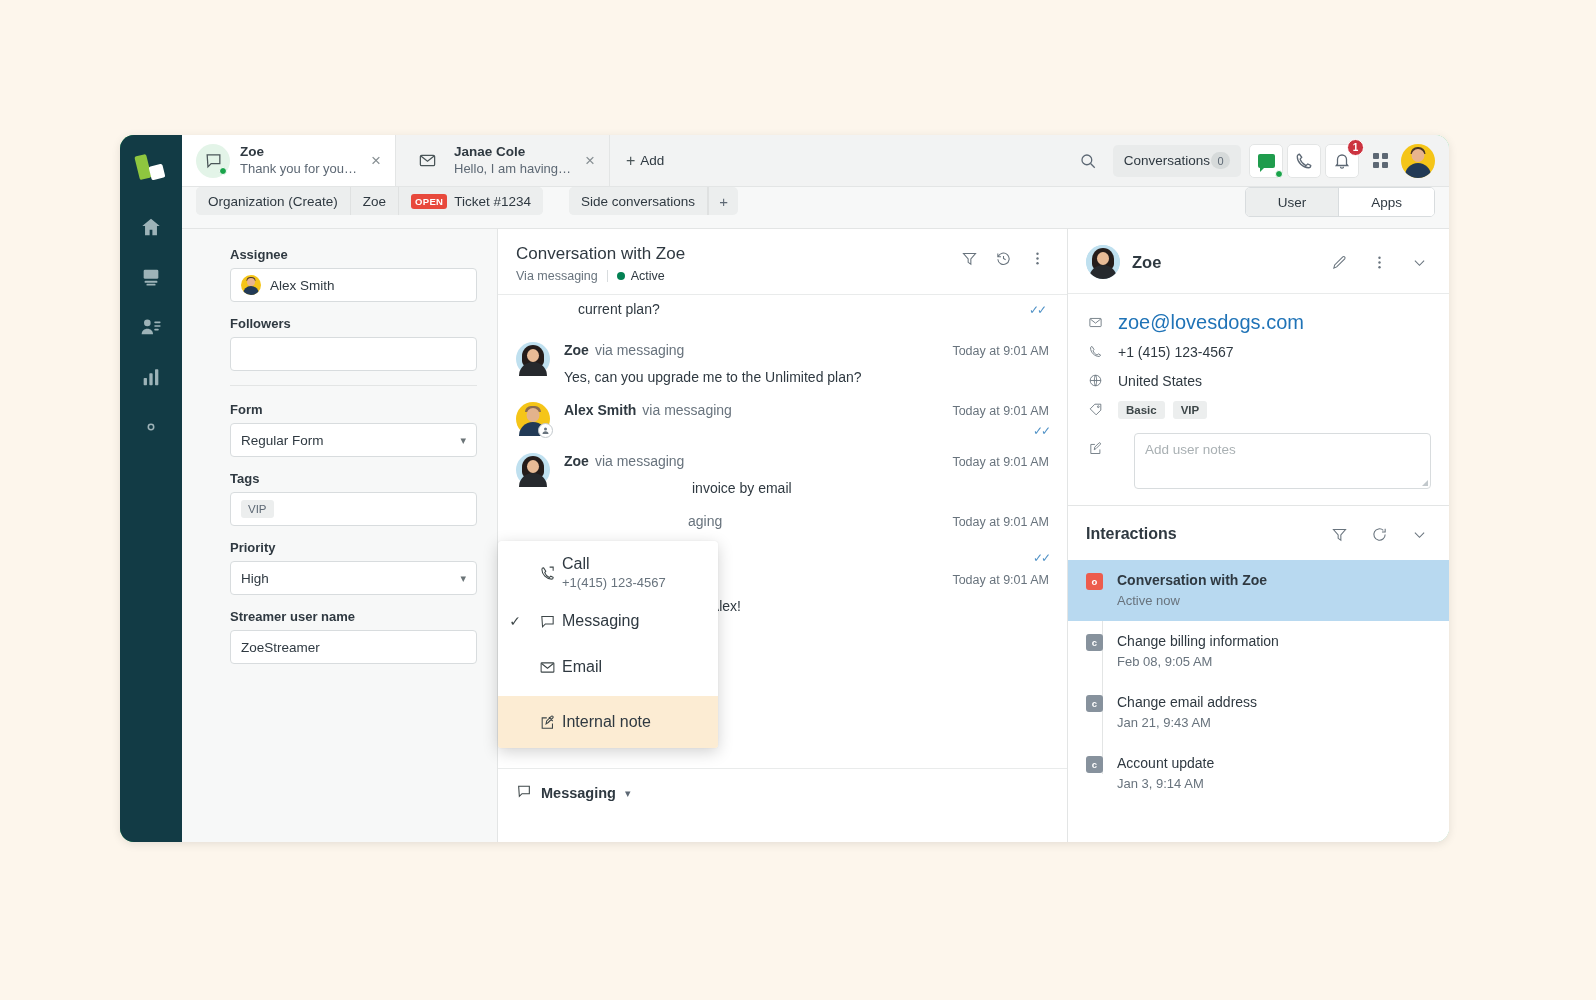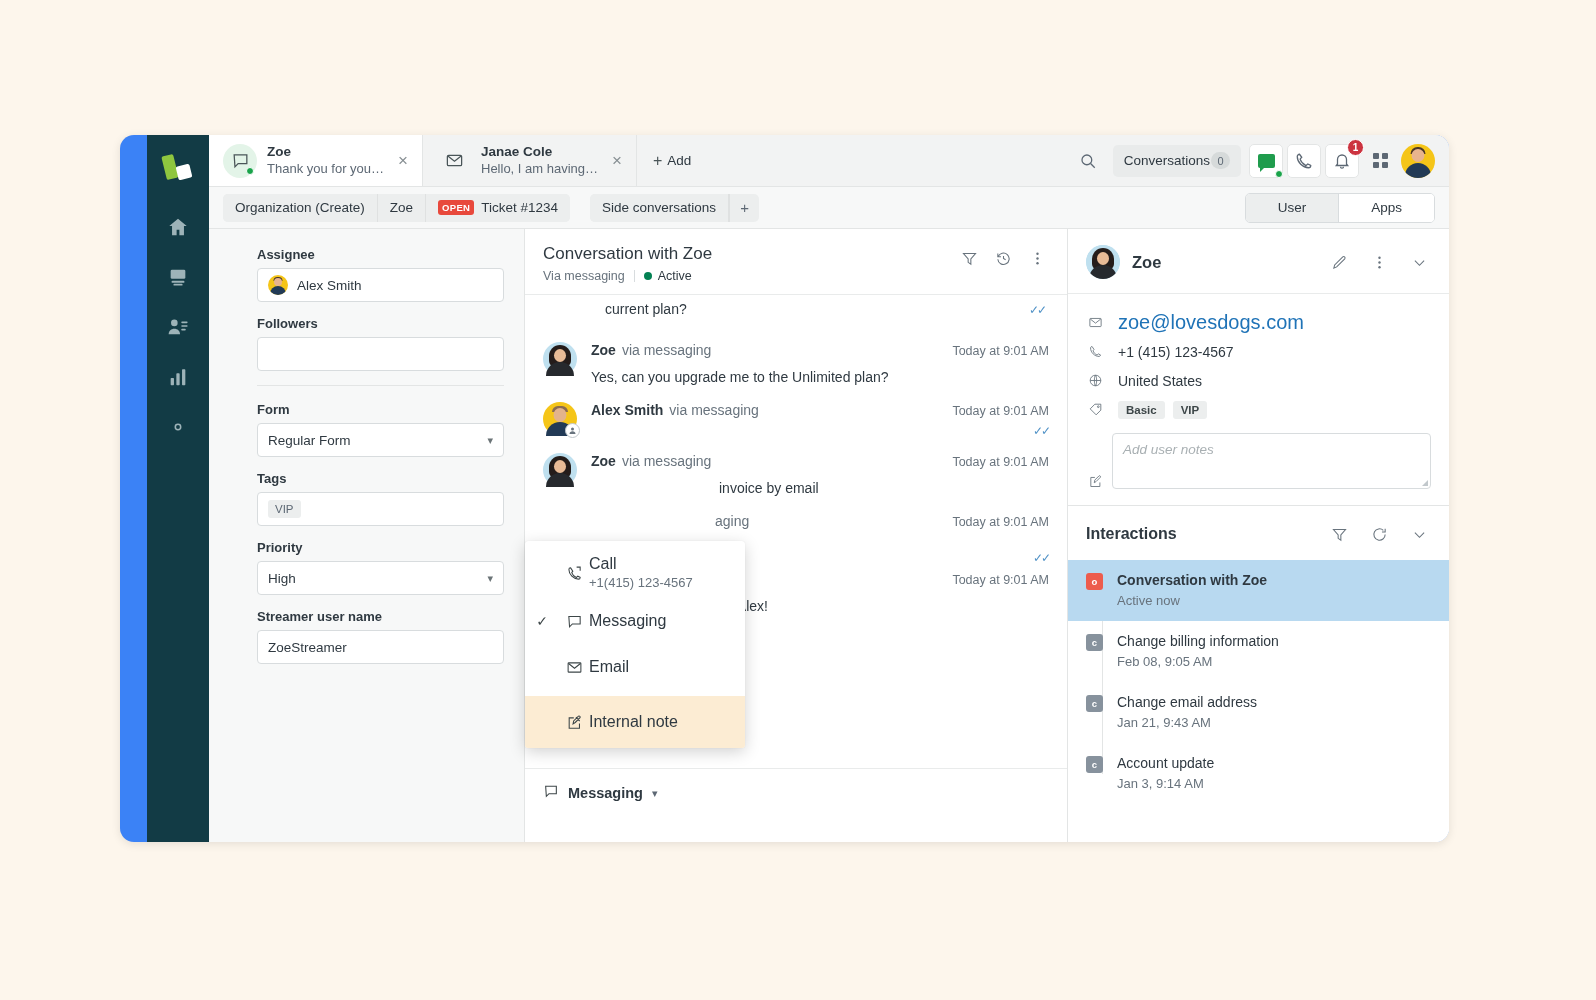--- a/index.html
+++ b/index.html
@@ -8,26 +8,25 @@
     font-family: "Liberation Sans", sans-serif;
     background: #fdf6ec;
     overflow: hidden;
   }
 
   
   .app-window {
     position: absolute;
     left: 120px; top: 135px;
     width: 1329px; height: 707px;
-    background: #3b82f6;
+    background: #22c55e;
     border-radius: 14px;
     box-shadow: 0 2px 10px rgba(0,0,0,0.10);
     overflow: hidden;
     display: flex;
-    padding-left: 27px;
   }
 
   
   .rail {
     width: 62px;
     background: #123b45;
     flex: 0 0 62px;
     display: flex;
     flex-direction: column;
     align-items: center;
@@ -129,23 +128,23 @@
   .av-head { position: absolute; left: 50%; top: 5px; transform: translateX(-50%);
      width: 13px; height: 13px; border-radius: 50%; background: #e8b48e; }
   .av-hair { position: absolute; left: 50%; top: 3px; transform: translateX(-50%);
      width: 15px; height: 7px; border-radius: 8px 8px 0 0; background: #4a3728; }
   .av-body { position: absolute; left: 50%; bottom: 0; transform: translateX(-50%);
      width: 26px; height: 15px; border-radius: 13px 13px 0 0; background: #223a56; }
 
   
   .bcrow {
     height: 42px; background: #f7f8f8;
-    display: flex; align-items: center;
+    display: flex; 
     border-bottom: 1px solid #e3e5e5;
-    padding: 0 14px; gap: 10px;
+    padding: 0 14px; gap: 16px;
   }
   .bc-group { display: flex; align-items: stretch; background: #eceeee; border-radius: 5px; overflow: hidden; height: 28px; }
   .bc {
     display: flex; align-items: center; gap: 7px;
     padding: 0 12px; font-size: 13.5px; color: #2f3941; cursor: pointer;
     background: #eceeee;
     border-right: 1px solid #dfe1e1;
   }
   .bc:last-child { border-right: none; }
   .open-badge {
@@ -294,21 +293,21 @@
   .u-head-r .hic svg { stroke: #68737d; }
   .u-rows { padding: 14px 18px 16px 18px; }
   .u-row { display: flex; align-items: center; gap: 14px; min-height: 29px; }
   .u-ic { width: 18px; flex: 0 0 18px; display:flex; align-items:center; justify-content:center; }
   .u-ic svg { width: 15px; height: 15px; fill:none; stroke:#68737d; stroke-width:1.4; }
   .u-link { font-size: 20px; color: #1f73b7; }
   .u-val { font-size: 14px; color: #2f3941; }
   .u-chips { display:flex; gap: 8px; }
   .u-chip { background:#eceeee; color:#3d4648; font-size: 11.5px; font-weight: 700;
      padding: 3px 8px; border-radius: 3px; }
-  .u-notes-row { display:flex; gap: 8px; align-items:flex-end; margin-top: 9px; font-style: italic; }
+  .u-notes-row { display:flex; gap: 30px; align-items:flex-start; margin-top: 9px; }
   .u-notes {
     flex: 1; height: 56px; border: 1px solid #d8dcde; border-radius: 4px;
     padding: 8px 10px; font-size: 13.5px; color: #a9b0b3; position: relative;
     background: #fff; cursor: text;
   }
   .u-notes:after { content:''; position:absolute; right:2px; bottom:2px; width:0; height:0;
      border-left: 6px solid transparent; border-bottom: 6px solid #c2c8cc; }
 
   .int-head {
     border-top: 1px solid #e3e5e5; padding: 16px 18px 14px 18px;

